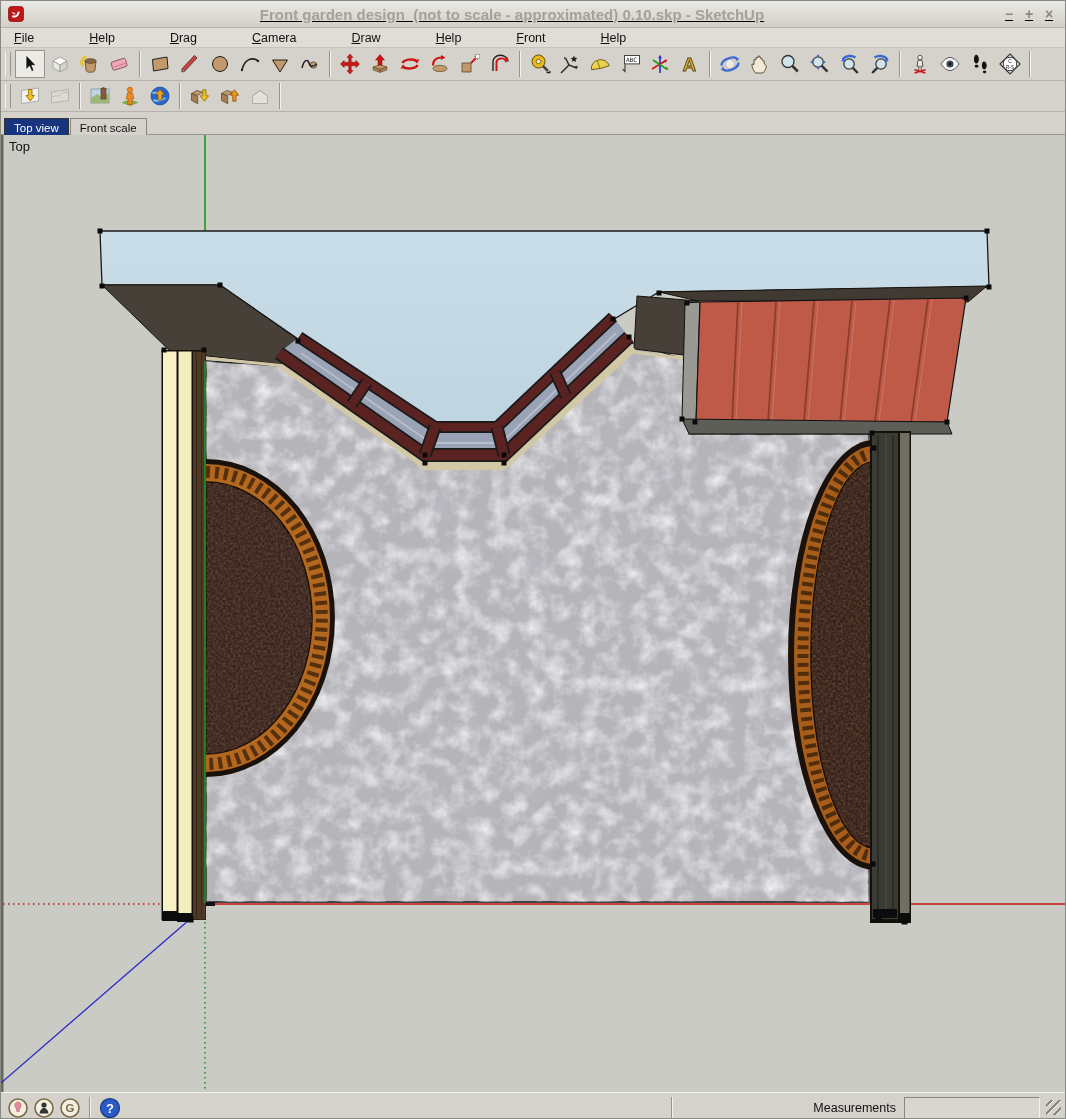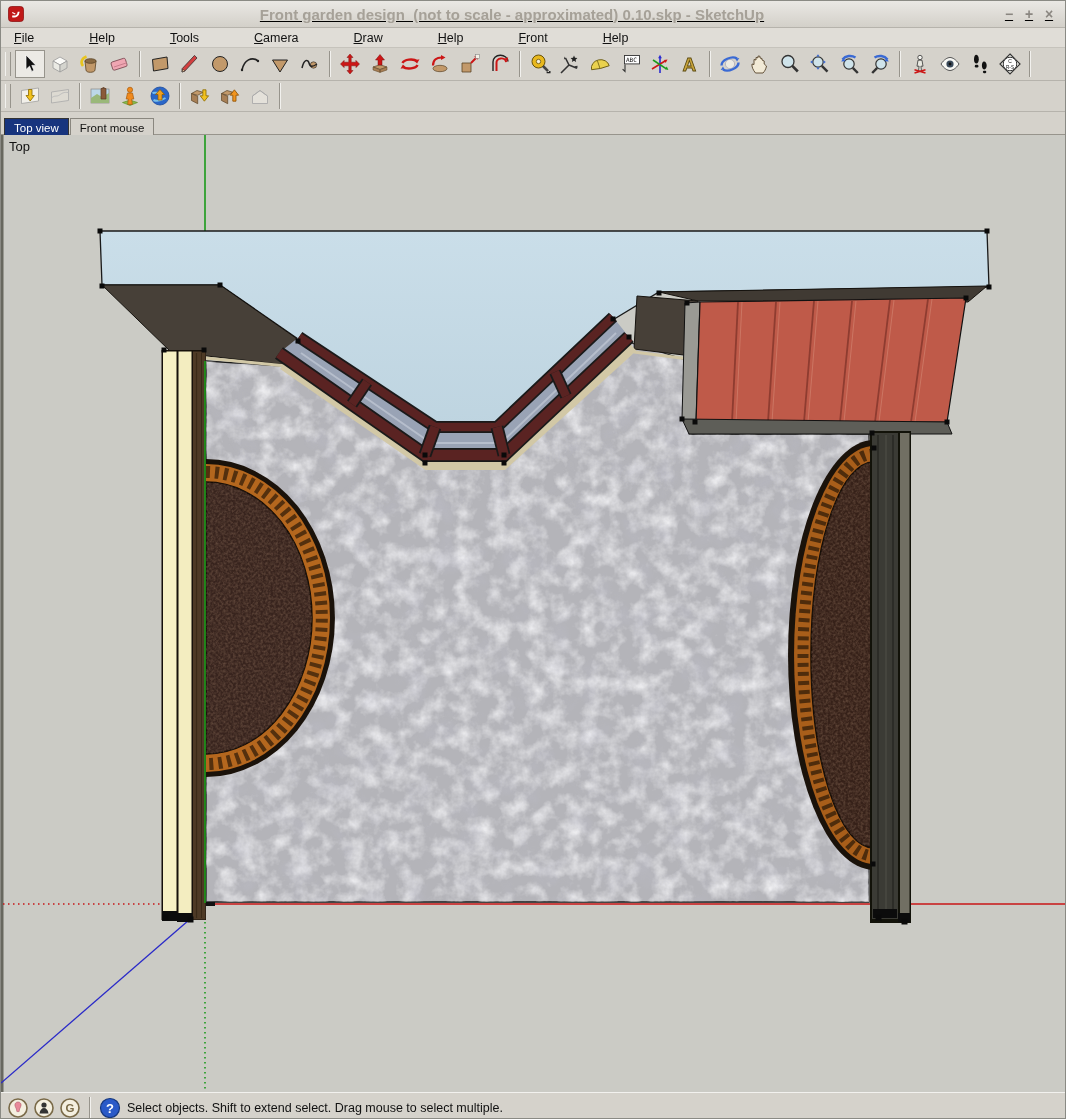--- a/index.html
+++ b/index.html
@@ -55,21 +55,21 @@
     </svg>
     <div class="title-text">Front garden design  (not to scale - approximated) 0.10.skp - SketchUp</div>
     <div class="win-btn">−</div>
     <div class="win-btn">+</div>
     <div class="win-btn">×</div>
   </div>
 
   <div class="menubar">
     <span class="menu-item">File</span>
     <span class="menu-item">Help</span>
-    <span class="menu-item">Tools</span>
+    <span class="menu-item">Drag</span>
     <span class="menu-item">Camera</span>
     <span class="menu-item">Draw</span>
     <span class="menu-item">Help</span>
     <span class="menu-item">Front</span>
     <span class="menu-item">Help</span>
   </div>
 
   <div class="toolbar row1">
     <div class="grip"></div>
 
@@ -372,21 +372,21 @@
         <path d="M4.5 12l7.5-5.5L19.5 12v7.5h-15z" fill="#e4e1da" stroke="#aaa" stroke-width=".9"></path>
         <path d="M4.5 12l7.5-5.5L19.5 12" fill="none" stroke="#aaa" stroke-width=".9"></path>
         </svg>
     </div>
 
     <div class="sep"></div>
   </div>
 
   <div class="tabs">
     <div class="tab active">Top view</div>
-    <div class="tab">Front mouse</div>
+    <div class="tab">Front scale</div>
   </div>
 
   <div class="viewport">
     <svg class="scene" viewBox="0 132 1066 957" width="1066" height="957">
       <defs>
         <clipPath id="clipGravel">
           <path d="M205 358 L295 364 L424 460 L503 460 L630 340 L688 358 L688 431 L868 431 L868 899 L205 899 Z"></path>
         </clipPath>
         <clipPath id="clipSoilL">
             <path d="M205 479 A106 136 0 0 1 205 751 Z"></path>
@@ -574,16 +574,21 @@
     </svg>
     <svg class="sbicon" viewBox="0 0 24 24">
       <circle cx="12" cy="12" r="9" fill="#f4efe0" stroke="#7a6a48" stroke-width="1.6"></circle>
       <text x="12" y="16.2" font-size="11.5" font-weight="bold" text-anchor="middle" fill="#7a6a48">G</text>
     </svg>
     <div class="status-sep"></div>
     <svg class="sbicon" viewBox="0 0 24 24">
       <circle cx="12" cy="12" r="9.5" fill="#2a5ac8" stroke="#16387e" stroke-width="1.2"></circle>
       <text x="12" y="16.6" font-size="13" font-weight="bold" text-anchor="middle" fill="#fff">?</text>
     </svg>
-    <span class="status-msg">Select objects. Shift to extend select. Drag mouse to select multiple.</span>
+    <div class="meas">
+      <div class="meas-sep"></div>
+      <span class="meas-label">Measurements</span>
+      <input class="meas-input" type="text" value="" style="">
+      <div class="resize-grip"></div>
+    </div>
   </div>
 
 </div>
 
 </body></html>

